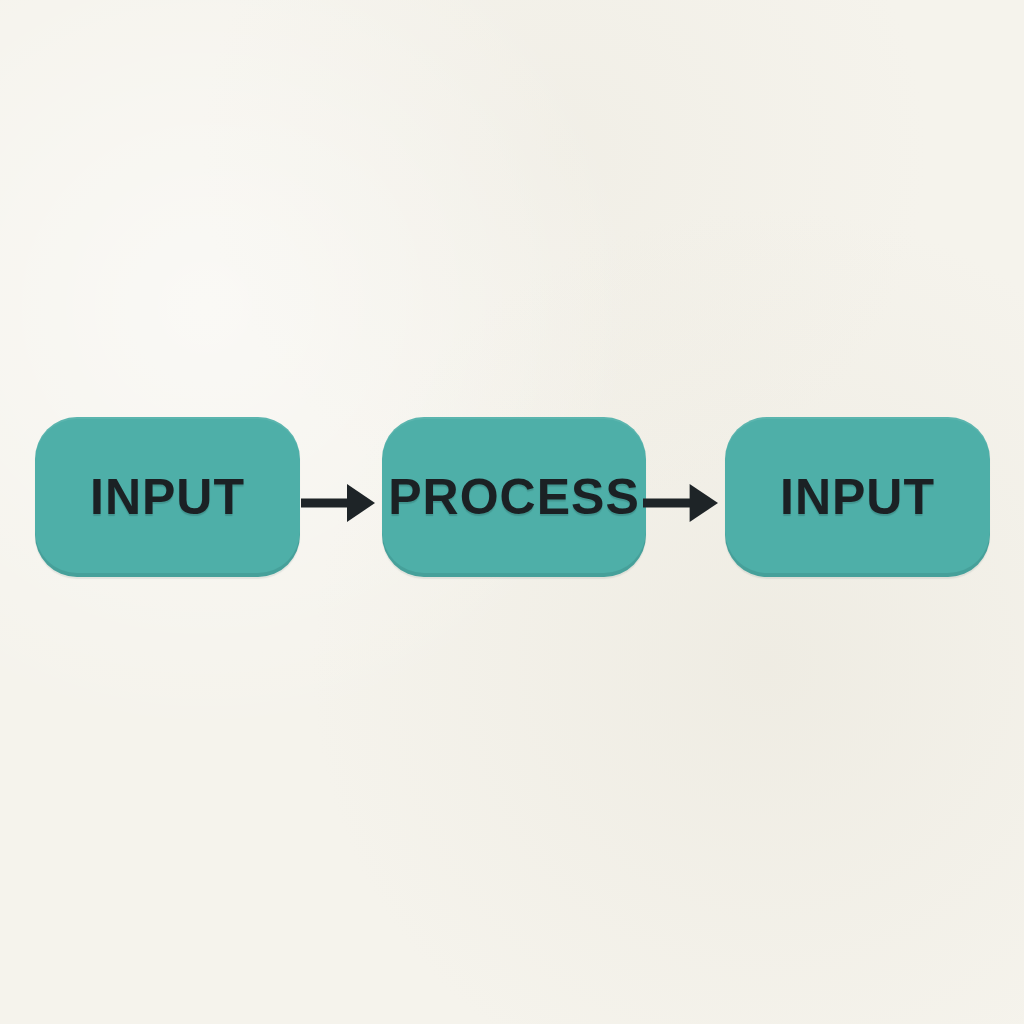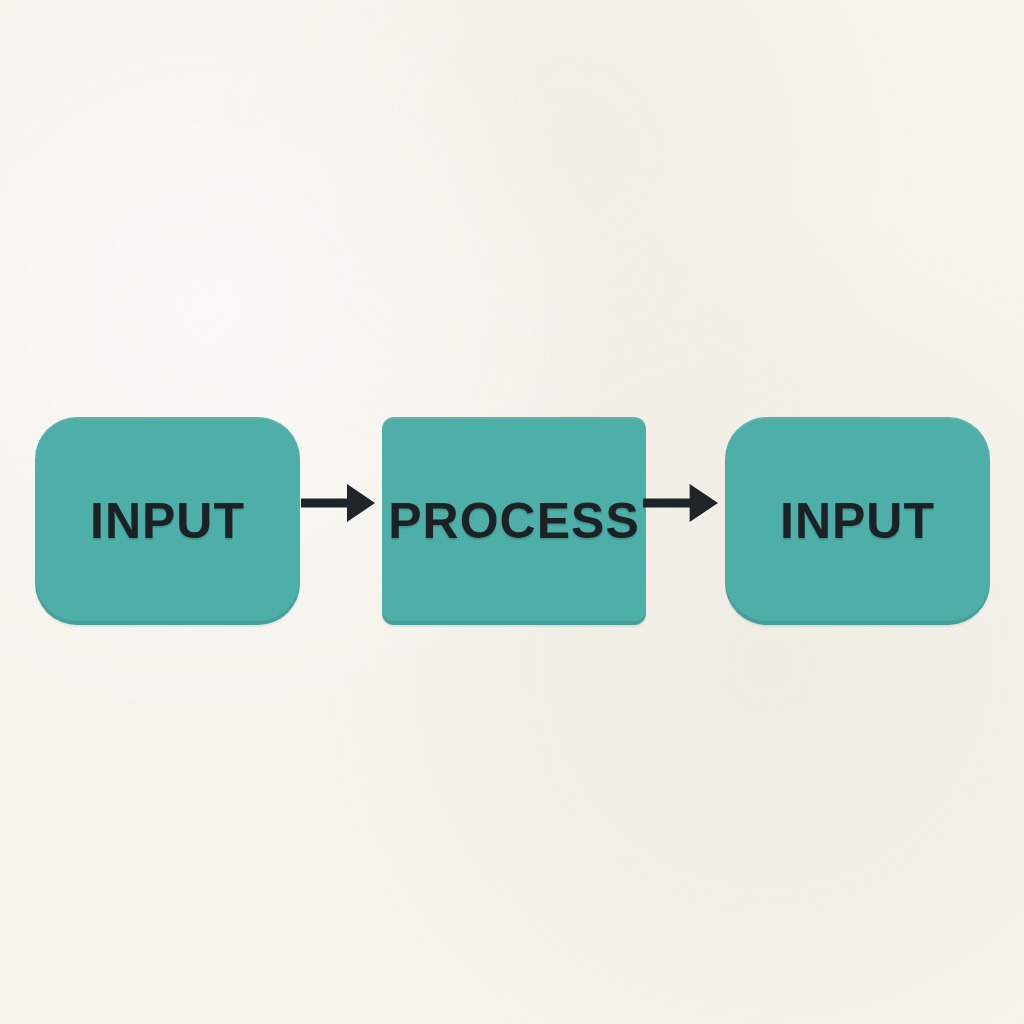--- a/index.html
+++ b/index.html
@@ -19,41 +19,41 @@
     background-color: #f5f3ec;
     
     background-image:
       radial-gradient(circle at 20% 30%, rgba(255,255,255,0.5), rgba(255,255,255,0) 40%),
       radial-gradient(circle at 75% 65%, rgba(227,223,210,0.35), rgba(227,223,210,0) 45%),
       radial-gradient(circle at 55% 15%, rgba(235,232,222,0.4), rgba(235,232,222,0) 35%);
   }
   .node {
     position: absolute;
     top: 417px;
-    height: 208px;
+    height: 160px;
     background-color: #4eafa8;
     border-radius: 42px;
     display: flex;
     align-items: center;
     justify-content: center;
     box-shadow:
       inset 0 -4px 0 rgba(20, 60, 58, 0.12),
       inset 0 2px 0 rgba(255, 255, 255, 0.08),
       0 2px 1px rgba(60, 90, 88, 0.10);
   }
   .node-label {
     color: #1b2124;
     font-size: 50px;
     font-weight: 700;
     letter-spacing: 1px;
     text-shadow: 0 2px 1px rgba(10, 40, 40, 0.18);
     user-select: none;
   }
   #node-input   { left: 35px;  width: 265px; }
-  #node-process { left: 382px; width: 264px; border-radius: 12px; }
+  #node-process { left: 382px; width: 264px; }
   #node-output  { left: 725px; width: 265px; }
   .flow-arrow {
     position: absolute;
     top: 481px;
     height: 44px;
   }
   #arrow-1 { left: 301px; width: 74px; }
   #arrow-2 { left: 643px; width: 75px; }
   .flow-arrow svg {
     display: block;

